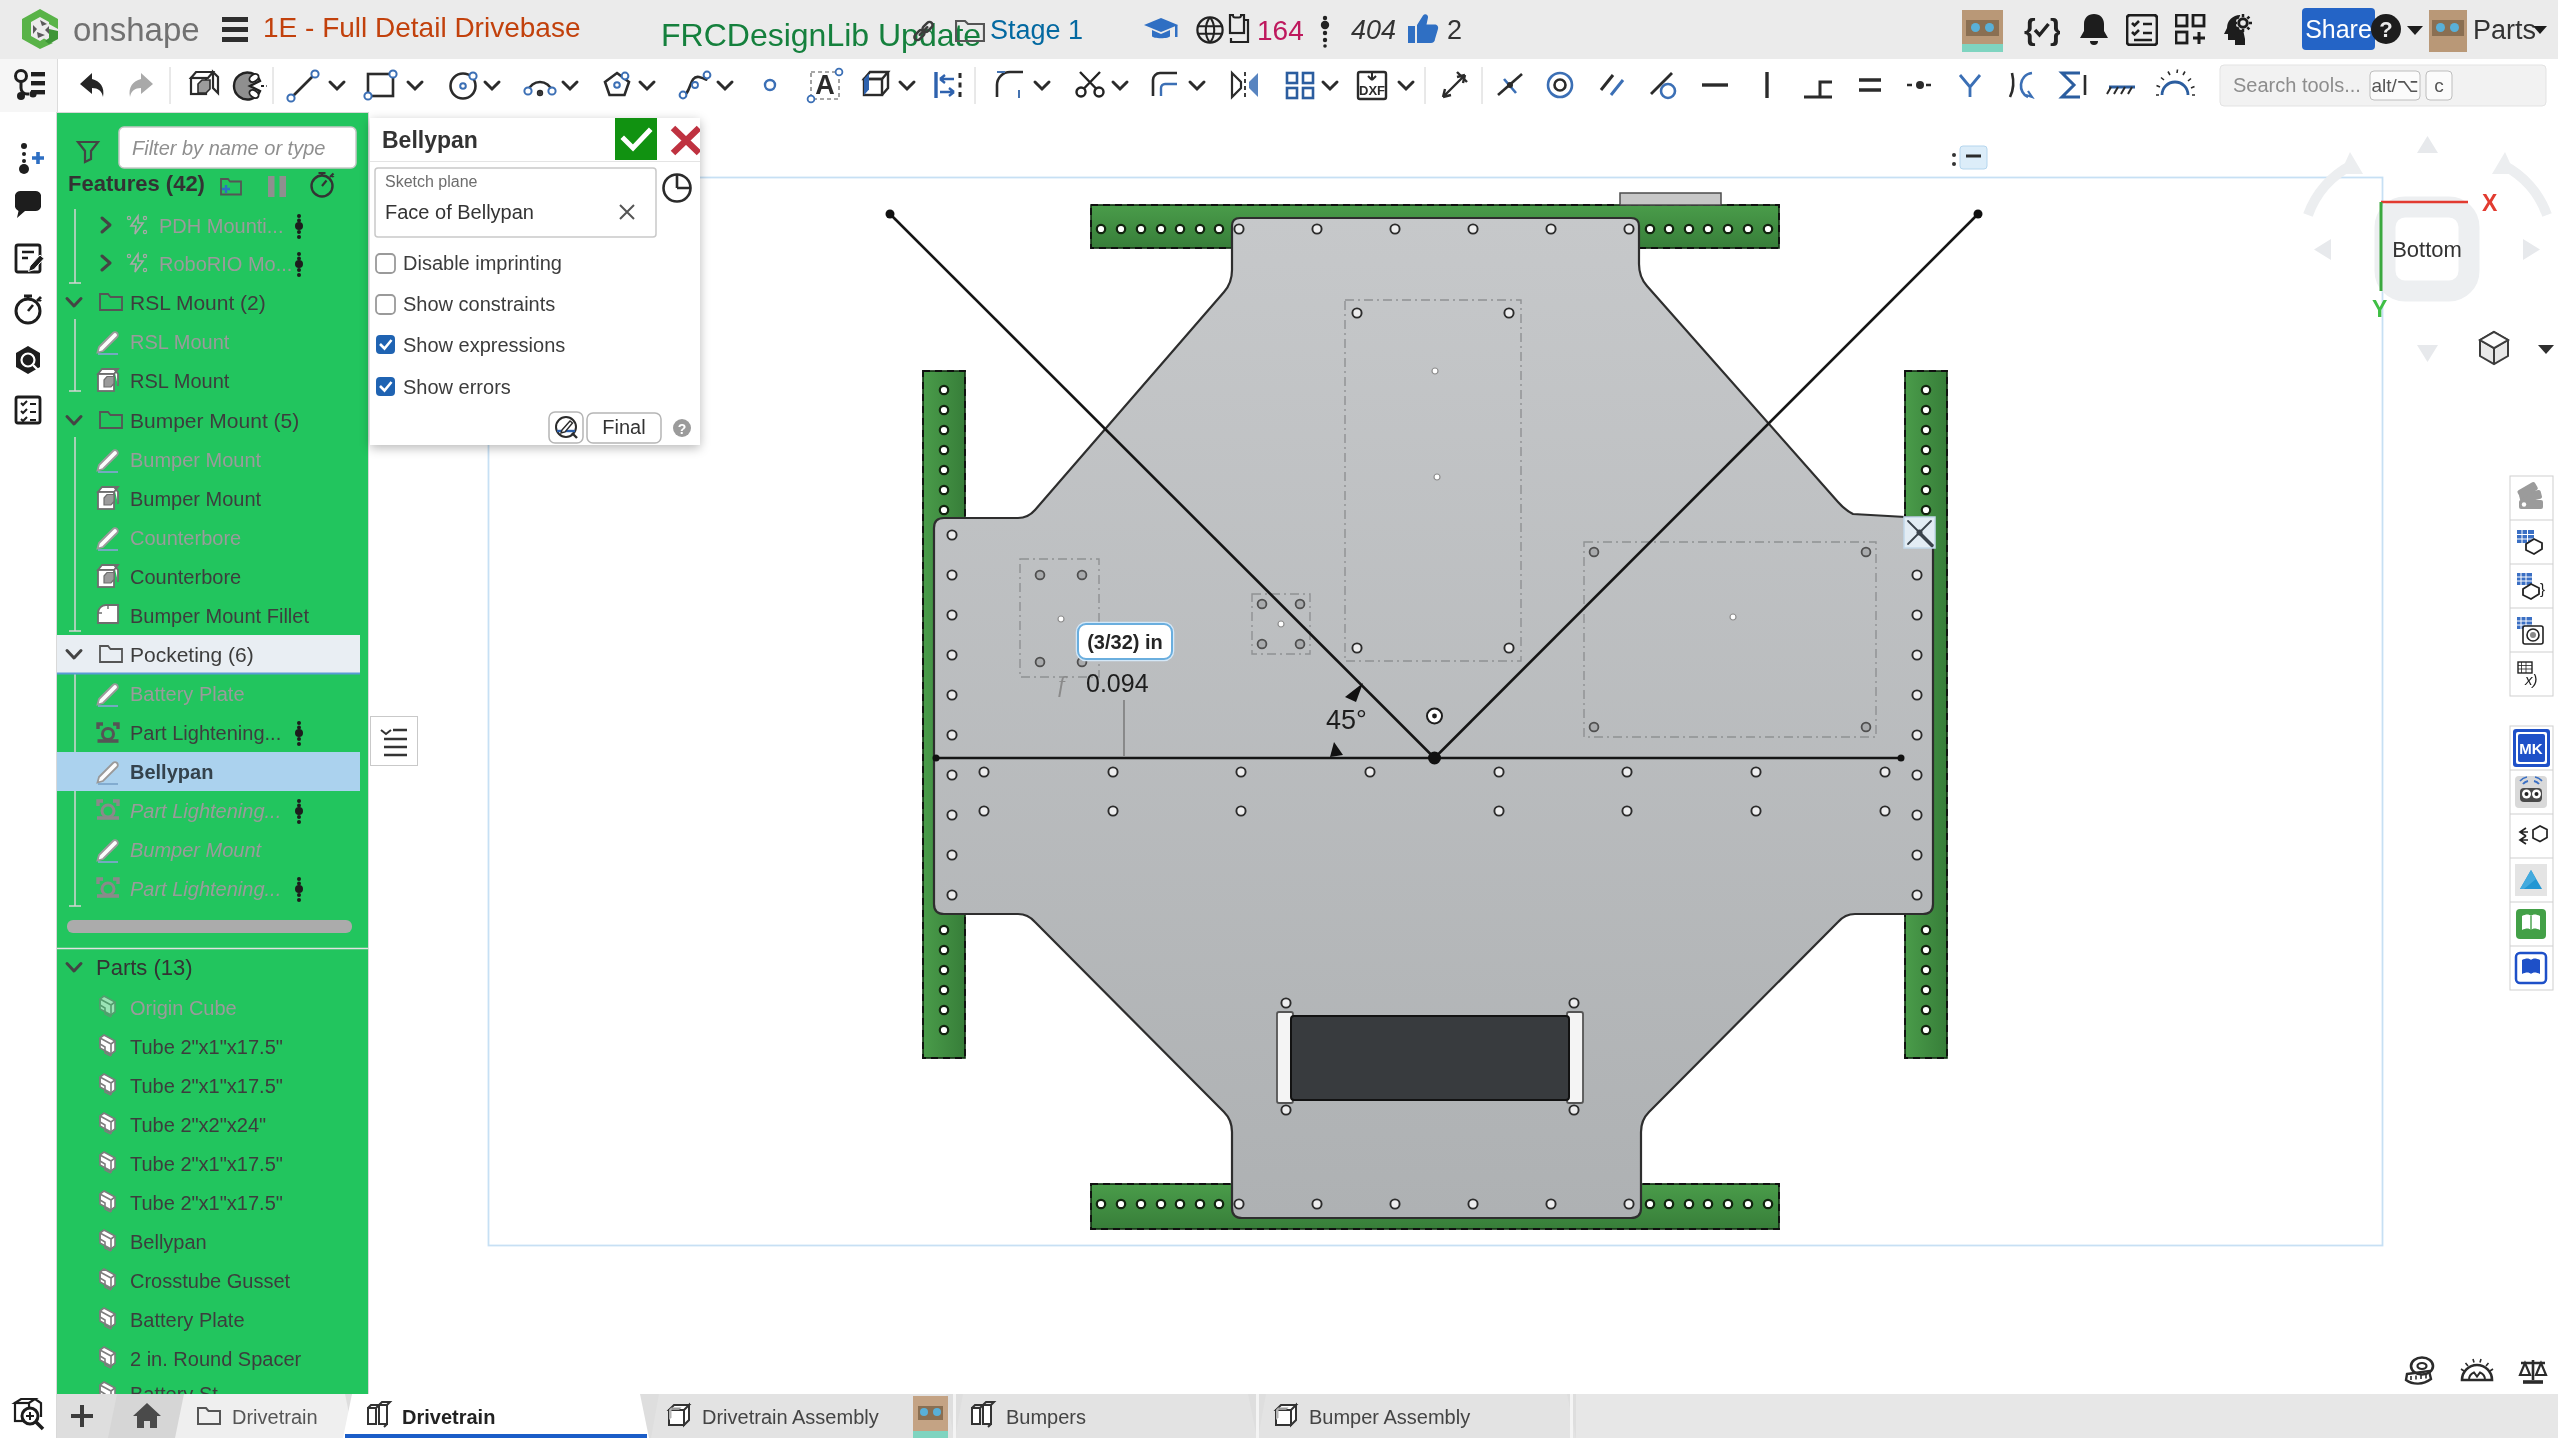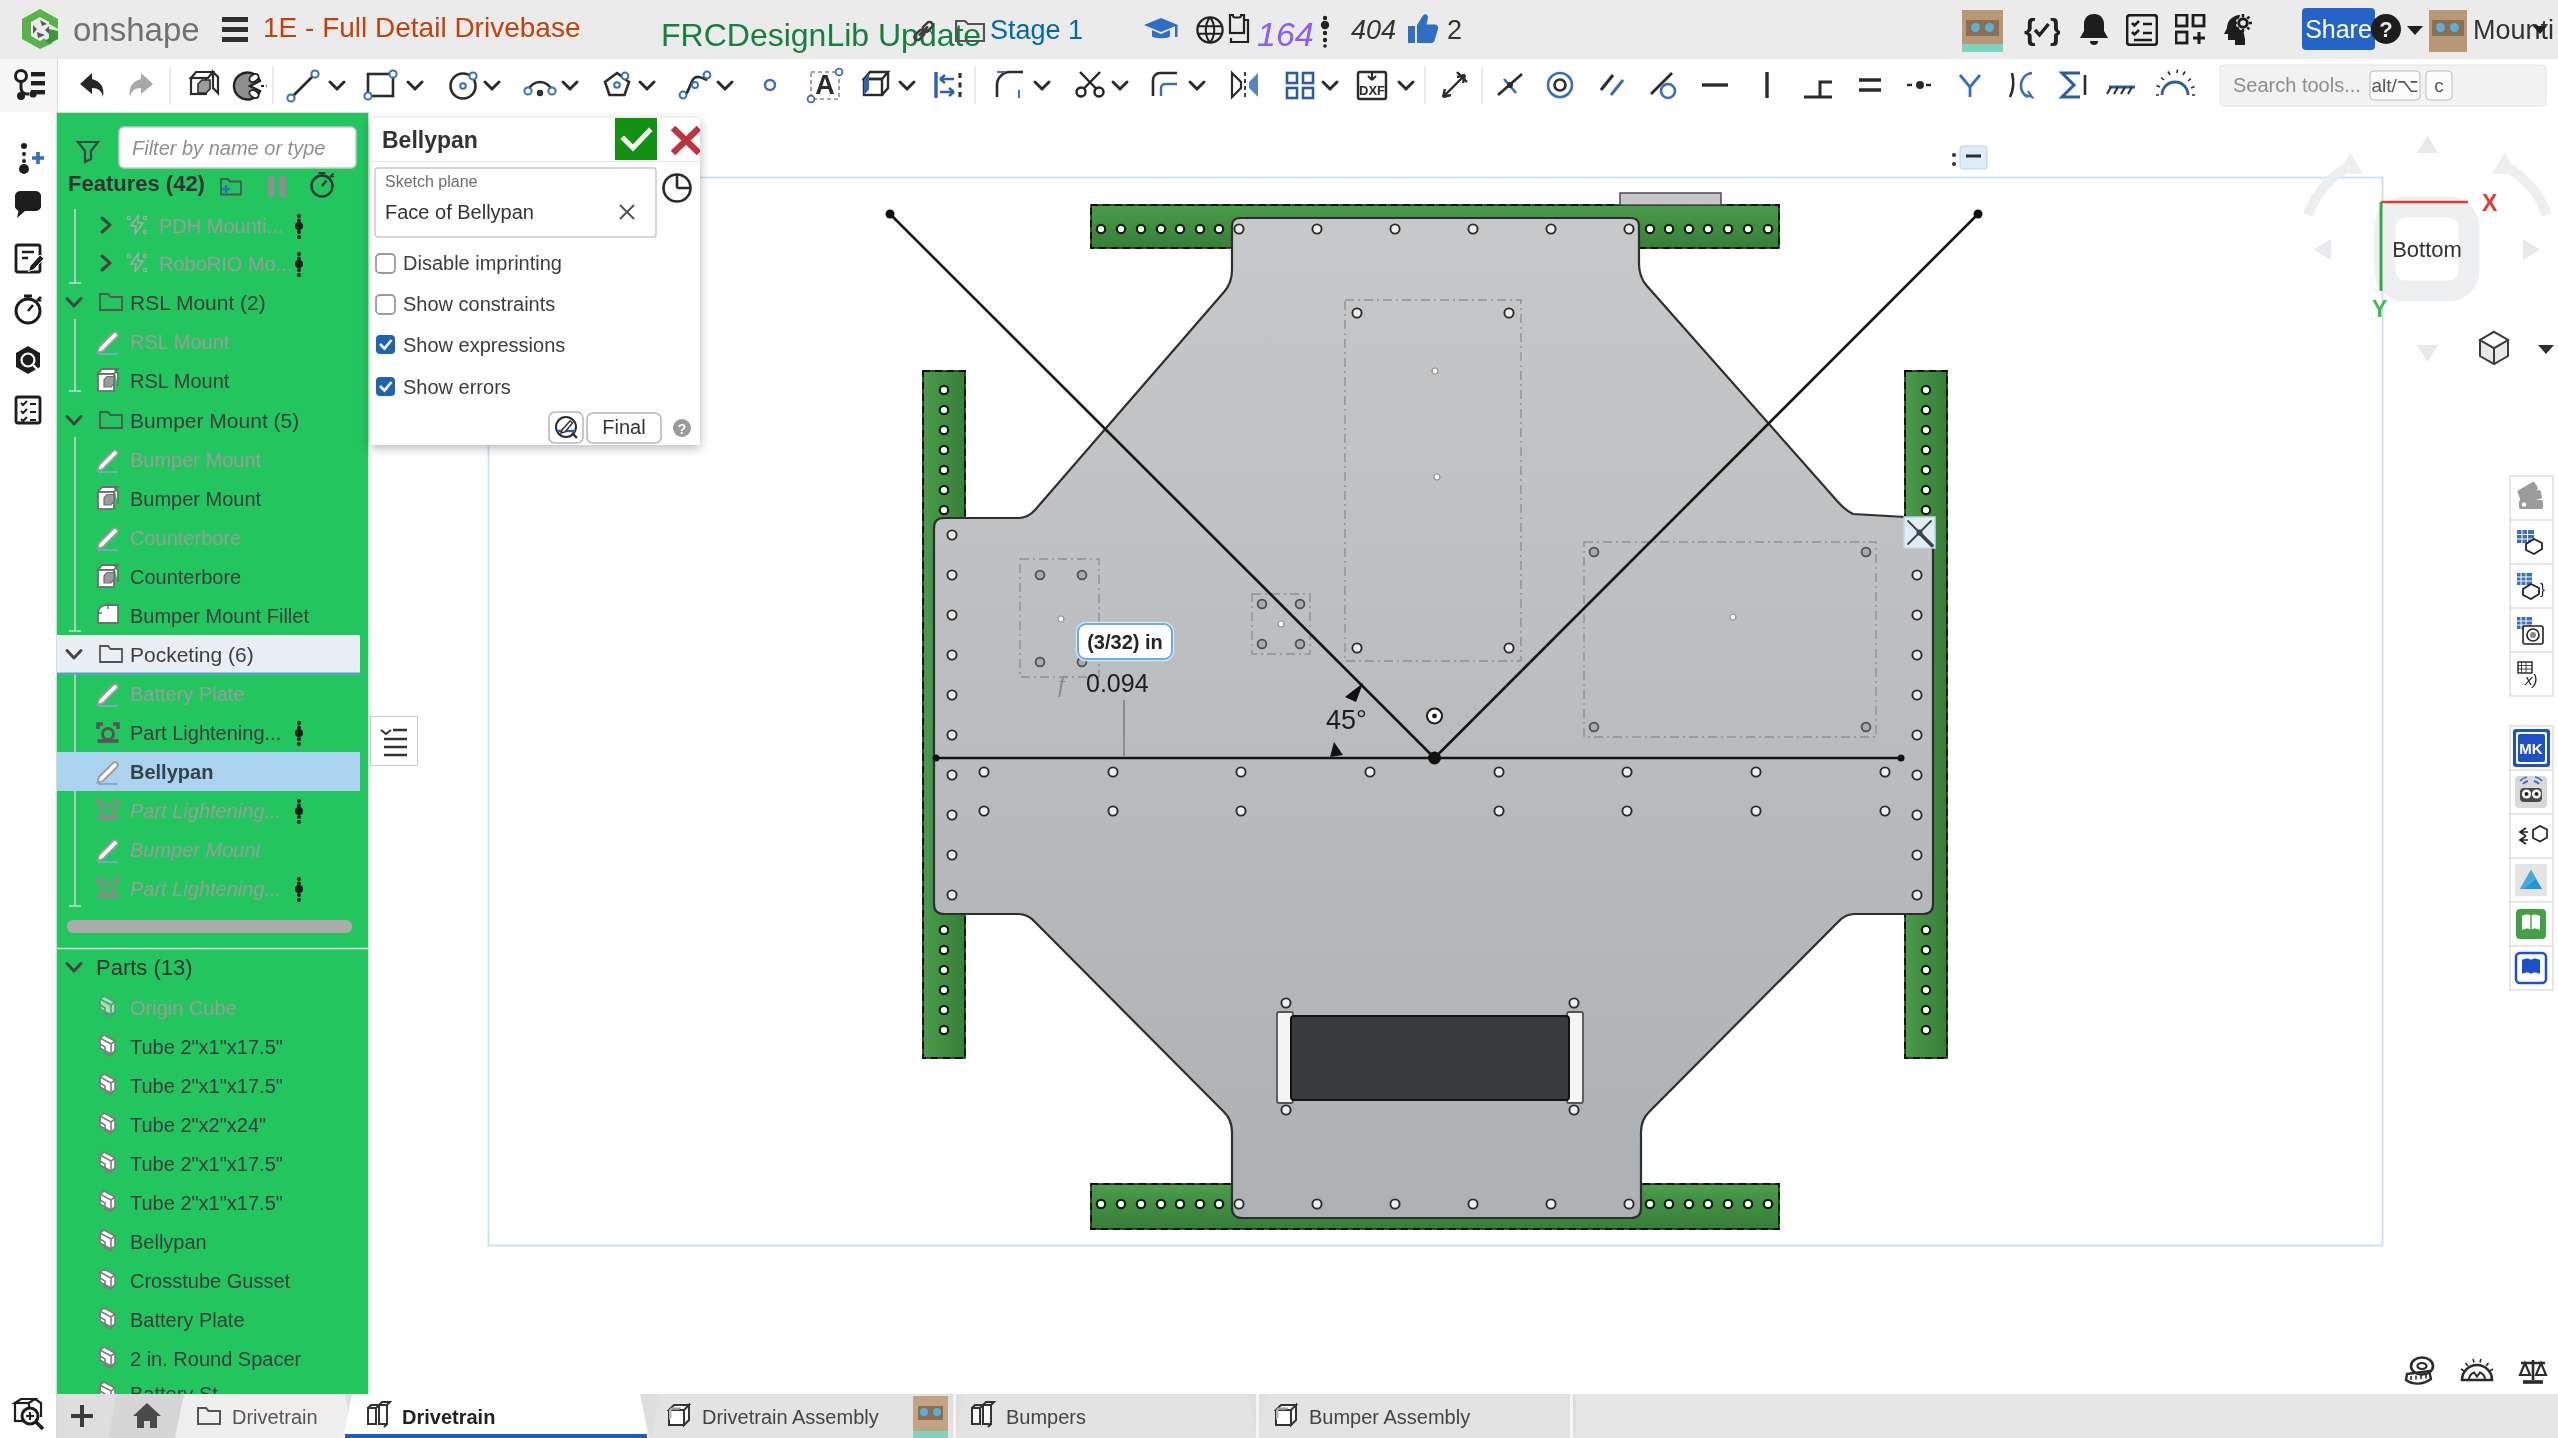--- a/index.html
+++ b/index.html
@@ -405,21 +405,21 @@
     </svg>
   <svg class="abs" style="left:1196px;top:16px" width="28" height="28" viewBox="0 0 30 30">
       <circle cx="15" cy="15" r="13.5" fill="none" stroke="#222" stroke-width="2.4"></circle>
       <path d="M15 1.5 c-6 7 -6 20 0 27 M15 1.5 c6 7 6 20 0 27 M2 11 h26 M2 19 h26" fill="none" stroke="#222" stroke-width="2.2"></path>
     </svg>
   <svg class="abs" style="left:1224px;top:14px" width="26" height="30" viewBox="0 0 26 30">
       <rect x="6" y="1" width="14" height="18" fill="#ebebeb" stroke="#222" stroke-width="2.2"></rect>
       <path d="M20 6 h4 v22 h-17 v-4" fill="none" stroke="#222" stroke-width="2.2"></path>
       <rect x="9" y="-1.5" width="8" height="5" rx="2" fill="#ebebeb" stroke="#222" stroke-width="2"></rect>
     </svg>
-  <span class="abs" style="left:1257px;top:15px;font-size:34px;color:#8b5cf6;font-style:italic;">164</span>
+  <span class="abs" style="left:1257px;top:15px;font-size:28px;color:#be185d;">164</span>
   <svg class="abs" style="left:1318px;top:14px" width="14" height="34" viewBox="0 0 14 34">
       <g fill="#222">
         <circle cx="7" cy="4" r="2.2"></circle>
         <circle cx="7" cy="11" r="4.2"></circle>
         <circle cx="7" cy="19" r="2.2"></circle>
         <circle cx="7" cy="26" r="2.2"></circle>
         <circle cx="7" cy="32" r="1.8"></circle>
       </g>
     </svg>
   <span class="abs" style="left:1351px;top:15px;font-size:27px;color:#333;font-style:italic;">404</span>
@@ -477,21 +477,21 @@
       <text x="16" y="24" font-size="22" font-weight="bold" fill="#ebebeb" text-anchor="middle" font-family="Liberation Sans">?</text>
     </svg>
   <svg class="abs" style="left:2406px;top:25px" width="18" height="12">
       <path d="M1 1 L9 10 L17 1 Z" fill="#1d1d1d"></path>
     </svg>
   <div class="abs" style="left:2429px;top:10px;width:38px;height:42px;background:#b99877;overflow:hidden;">
      <div class="abs" style="left:3px;top:10px;width:32px;height:16px;background:#8a6f52;"></div>
      <div class="abs" style="left:7px;top:13px;width:9px;height:9px;border-radius:50%;background:#59b0d8;"></div>
      <div class="abs" style="left:21px;top:13px;width:9px;height:9px;border-radius:50%;background:#59b0d8;"></div>
   </div>
-  <span class="abs" style="left:2473px;top:15px;font-size:27px;color:#333;">Mounti</span>
+  <span class="abs" style="left:2473px;top:15px;font-size:27px;color:#333;">Parts</span>
   <svg class="abs" style="left:2532px;top:25px" width="16" height="11">
       <path d="M1 1 L8 9 L15 1 Z" fill="#1d1d1d"></path>
     </svg>
 </div>
 <div class="abs" id="toolbar">
 <svg width="2558" height="53" viewBox="0 0 2558 53">
 <defs>
 <g id="chev">
           <path d="M-7 -3 L0 4 L7 -3" fill="none" stroke="#2b2b2b" stroke-width="3" stroke-linecap="round"></path>
         </g>

